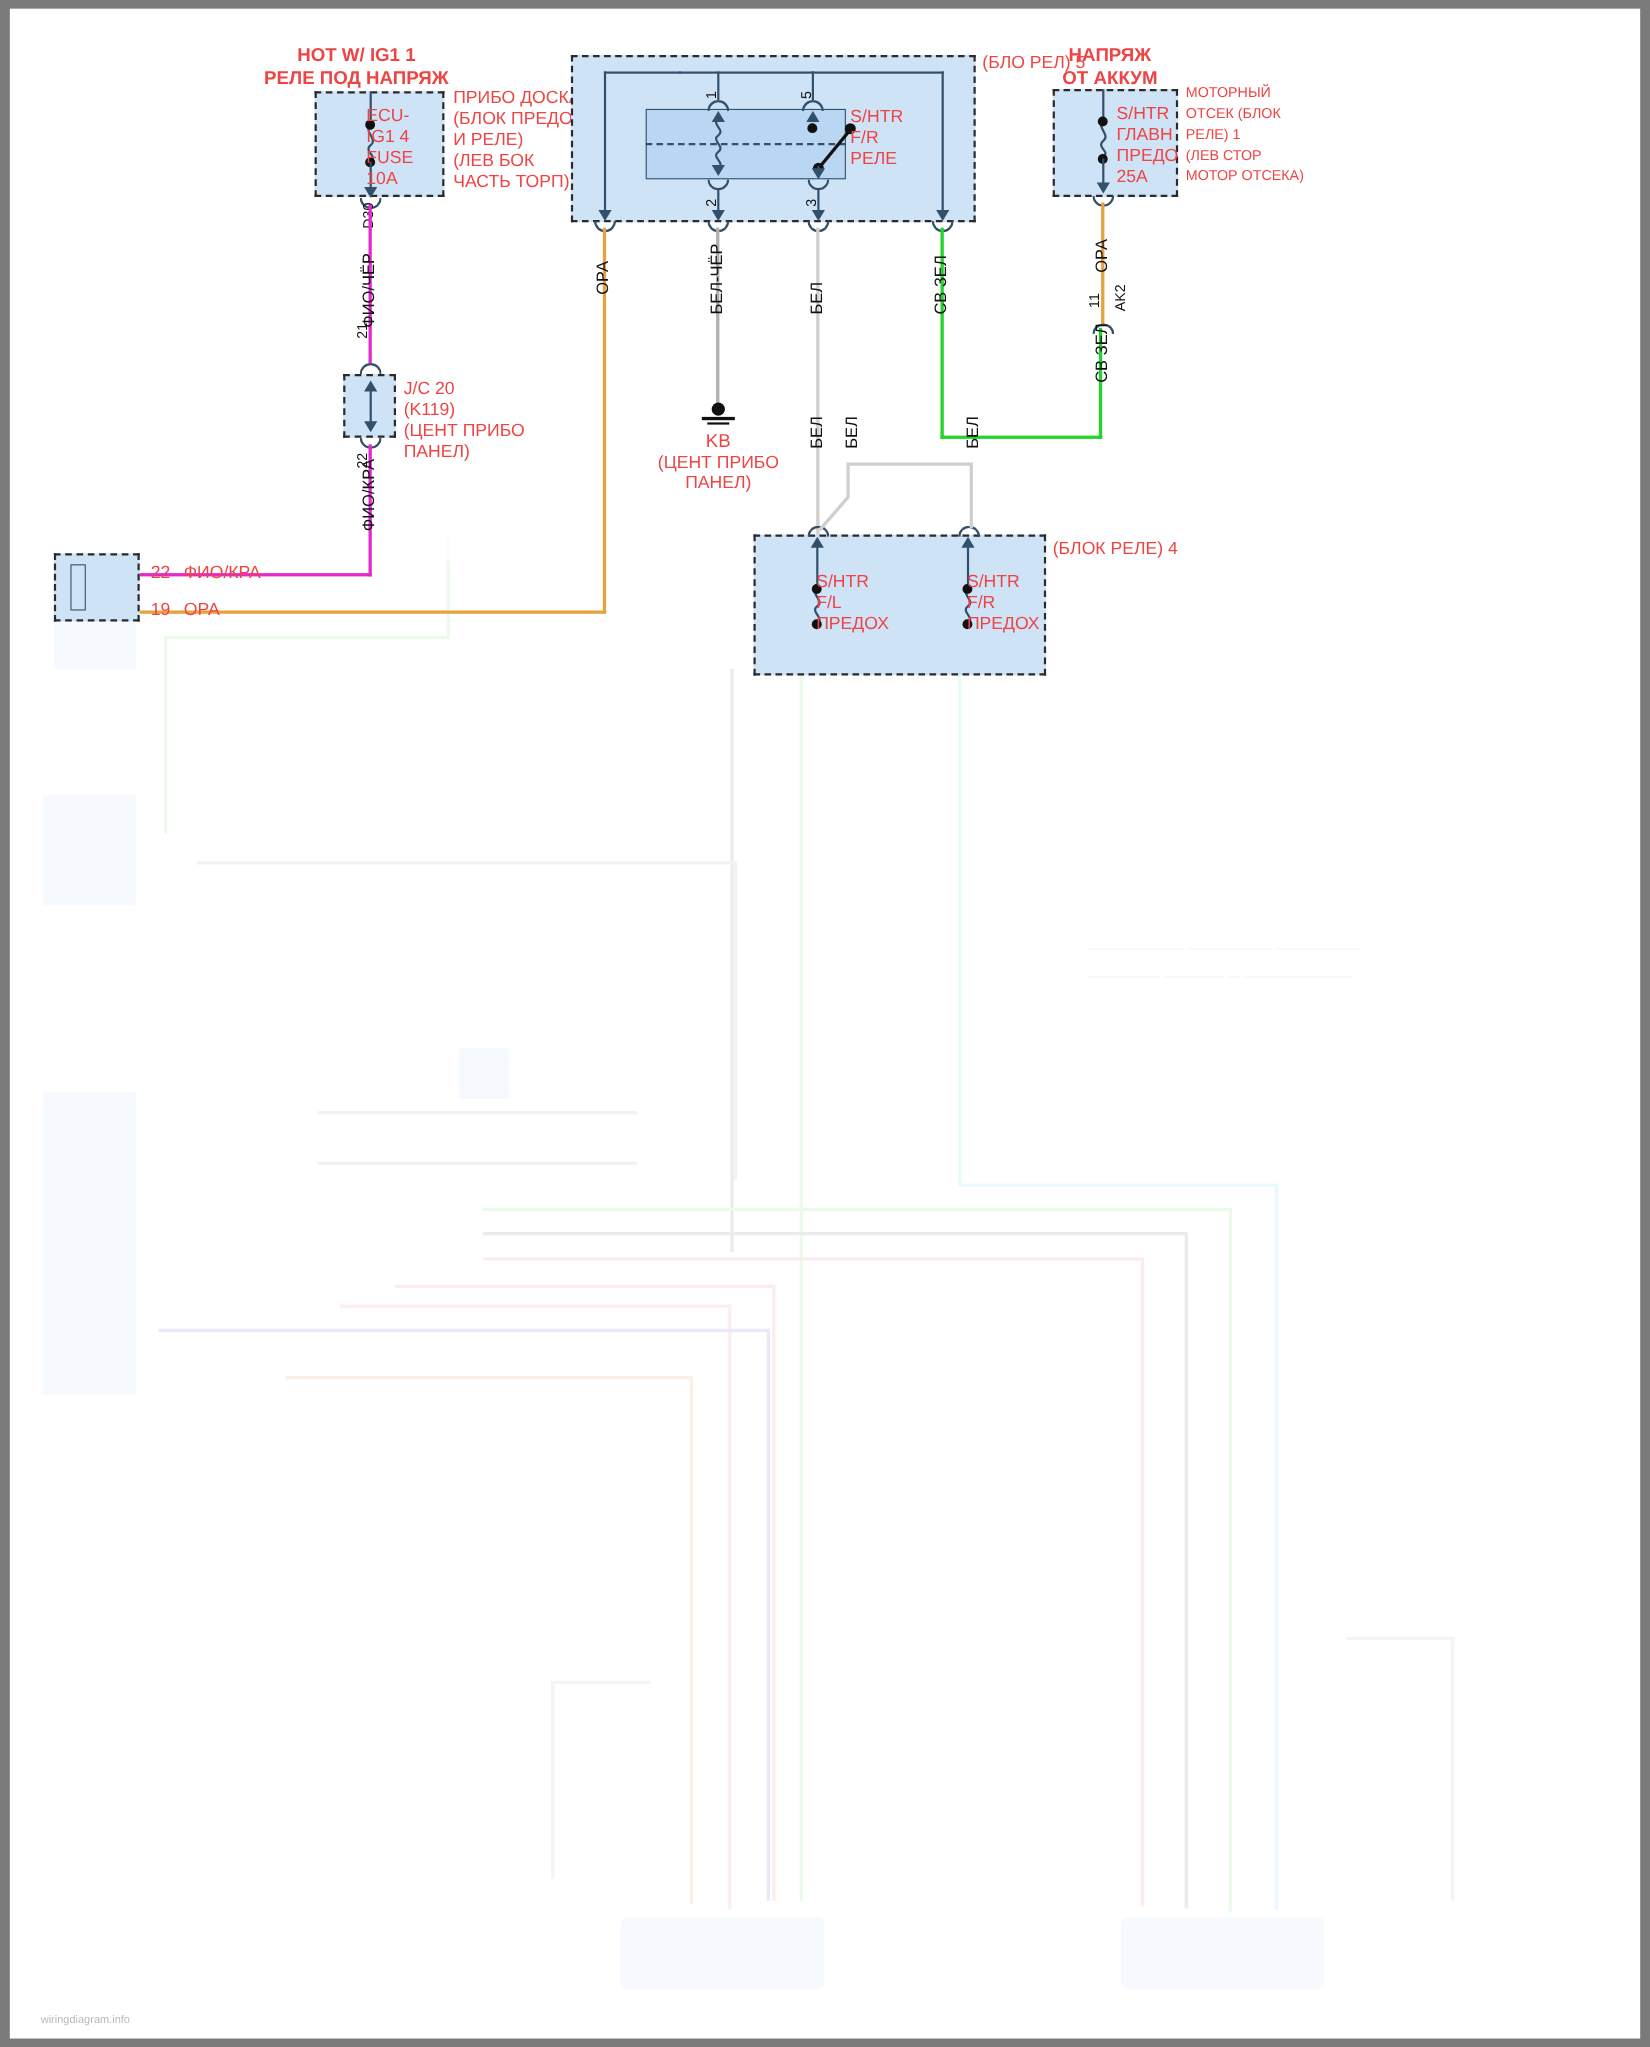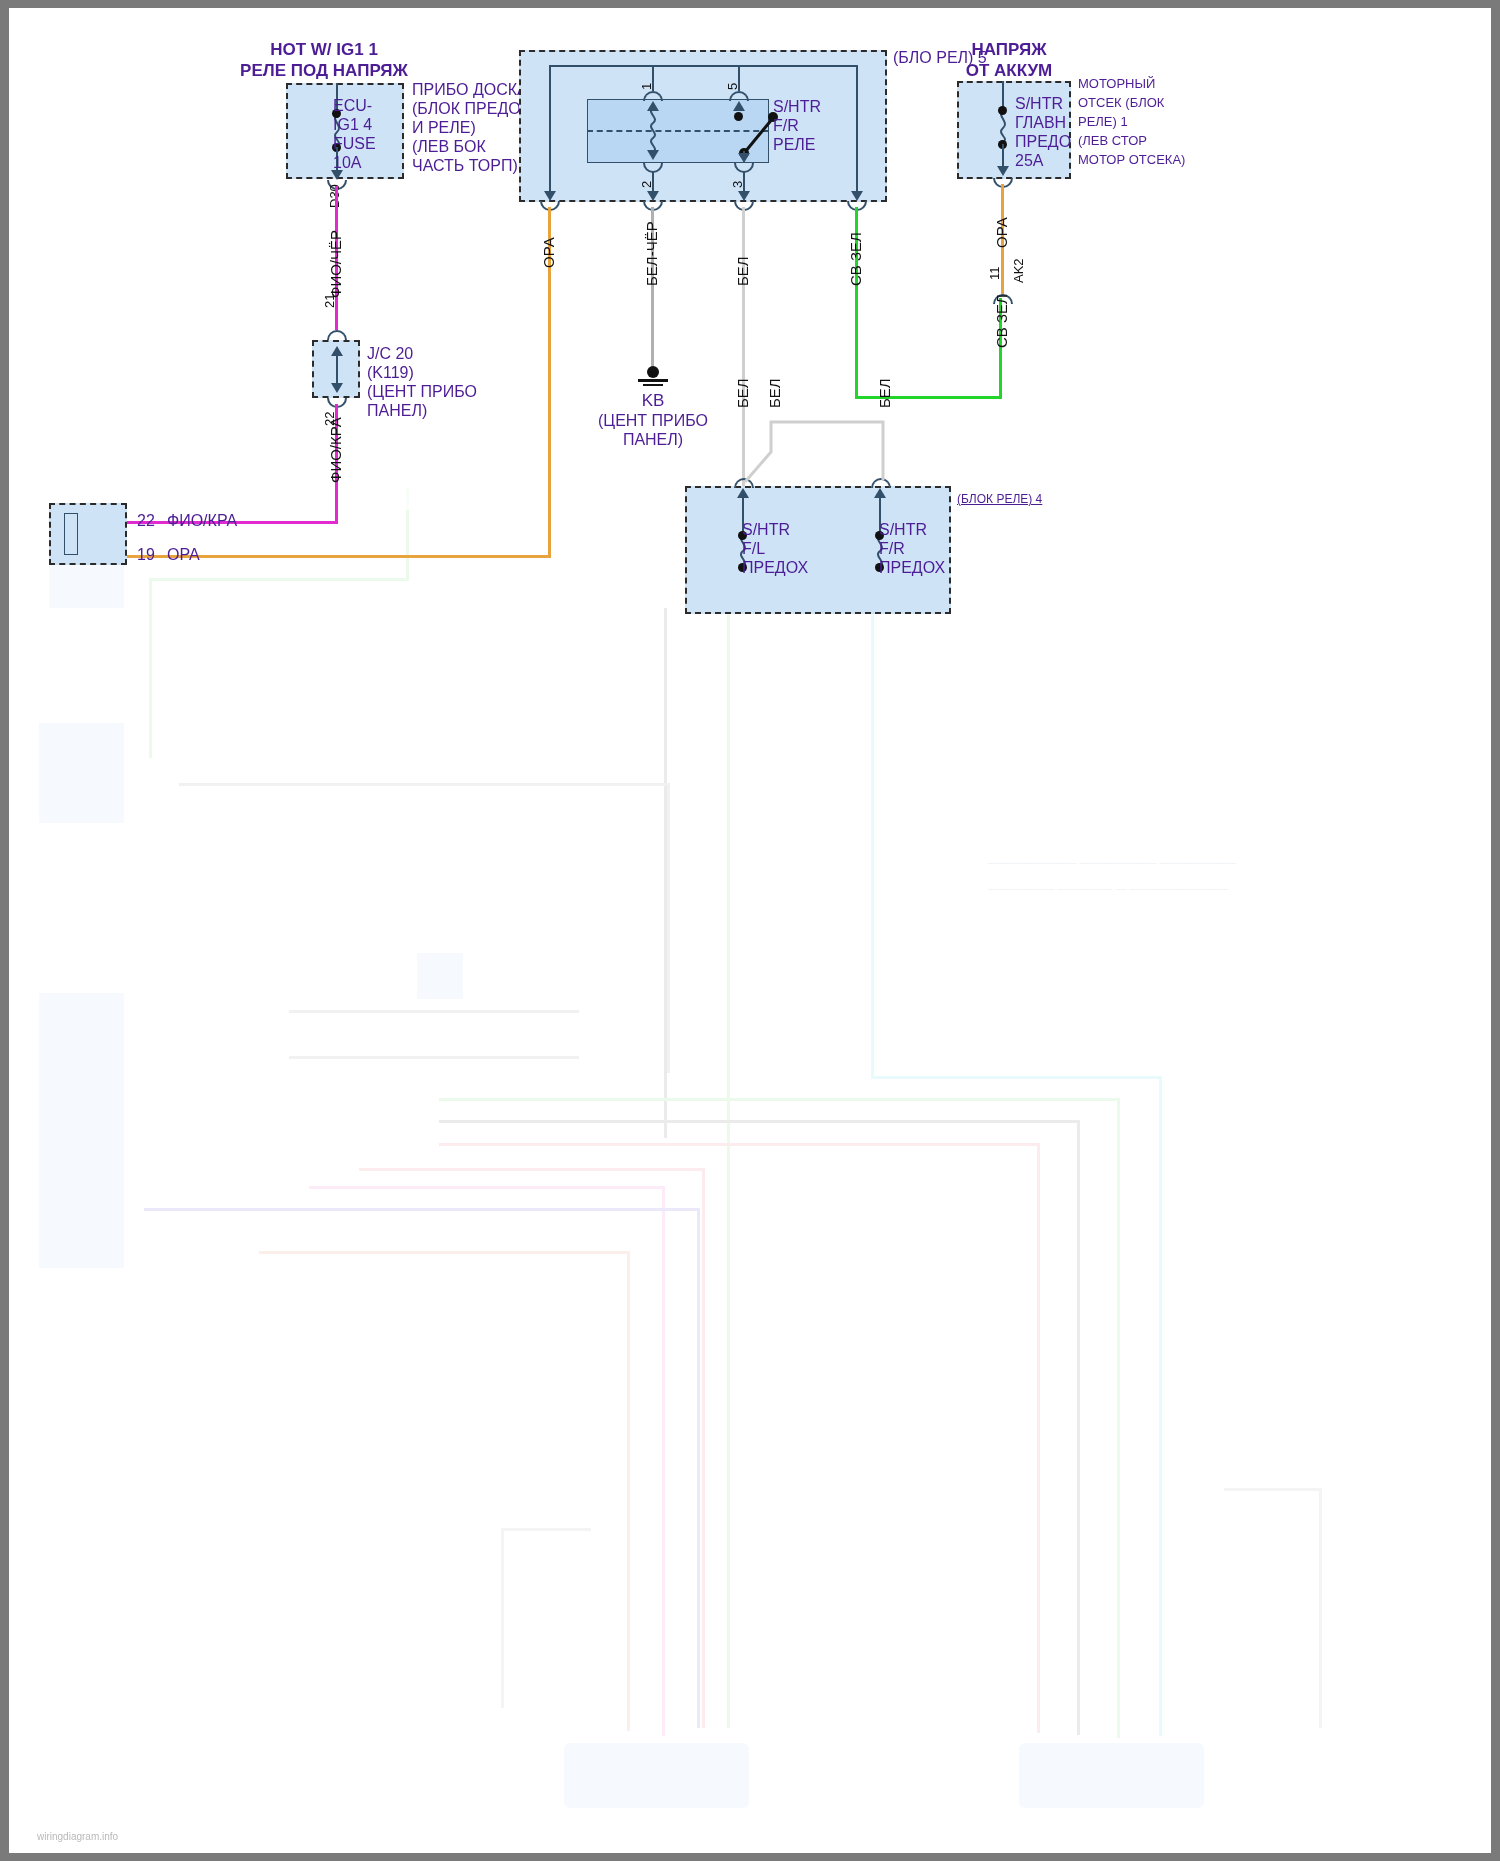--- a/index.html
+++ b/index.html
@@ -22,21 +22,21 @@
   
   .box{
     position:absolute;
     background:#cfe3f7;
     border:2px dashed #2b2b2b;
     box-sizing:border-box;
   }
   .box.solid{border:1.5px solid #33506b;background:#b9d7f2;}
   .nb{position:absolute;background:#cfe3f7;box-sizing:border-box;}
 
-  .lbl{position:absolute;color:#4c1d95;font-size:16px;line-height:19px;white-space:pre;}
+  .lbl{position:absolute;color:#ef4444;font-size:16px;line-height:19px;white-space:pre;}
   .lbl.c{text-align:center;}
   .lbl.tiny{font-size:11px;line-height:13px;}
 
   
   .vlbl{
     position:absolute;
     font-size:15px;color:#111;white-space:nowrap;
     transform-origin:0 0;
     transform:rotate(-90deg);
   }
@@ -307,21 +307,21 @@
 
     <div class="cup dn" style="left:984px;top:170px;"></div>
     <div class="w wv" style="left:992px;top:176px;height:112px;background:#e8a33d;"></div>
     <div class="vlbl" style="left:984px;top:240px;">ОРА</div>
     <div class="vlbl sm" style="left:978px;top:272px;">11</div>
     <div class="vlbl sm" style="left:1002px;top:275px;">AK2</div>
     <div class="cup" style="left:984px;top:286px;"></div>
     <div class="vlbl" style="left:984px;top:340px;">СВ ЗЕЛ</div>
 
     <div class="box" style="left:676px;top:478px;width:266px;height:128px;"></div>
-    <div class="lbl" style="left:948px;top:482px;font-size:12px;text-decoration:underline;">(БЛОК РЕЛЕ) 4</div>
+    <div class="lbl" style="left:948px;top:482px;font-size:16px;">(БЛОК РЕЛЕ) 4</div>
 
     <div class="cup" style="left:725px;top:470px;"></div>
     <div class="arr-u" style="left:728px;top:480px;"></div>
     <div class="ln lnv" style="left:733px;top:488px;height:38px;"></div>
 
     <div class="cup" style="left:862px;top:470px;"></div>
     <div class="arr-u" style="left:865px;top:480px;"></div>
     <div class="ln lnv" style="left:870px;top:488px;height:38px;"></div>
 
     <div class="w" style="left:733px;top:445px;width:2px;height:2px;"></div>

